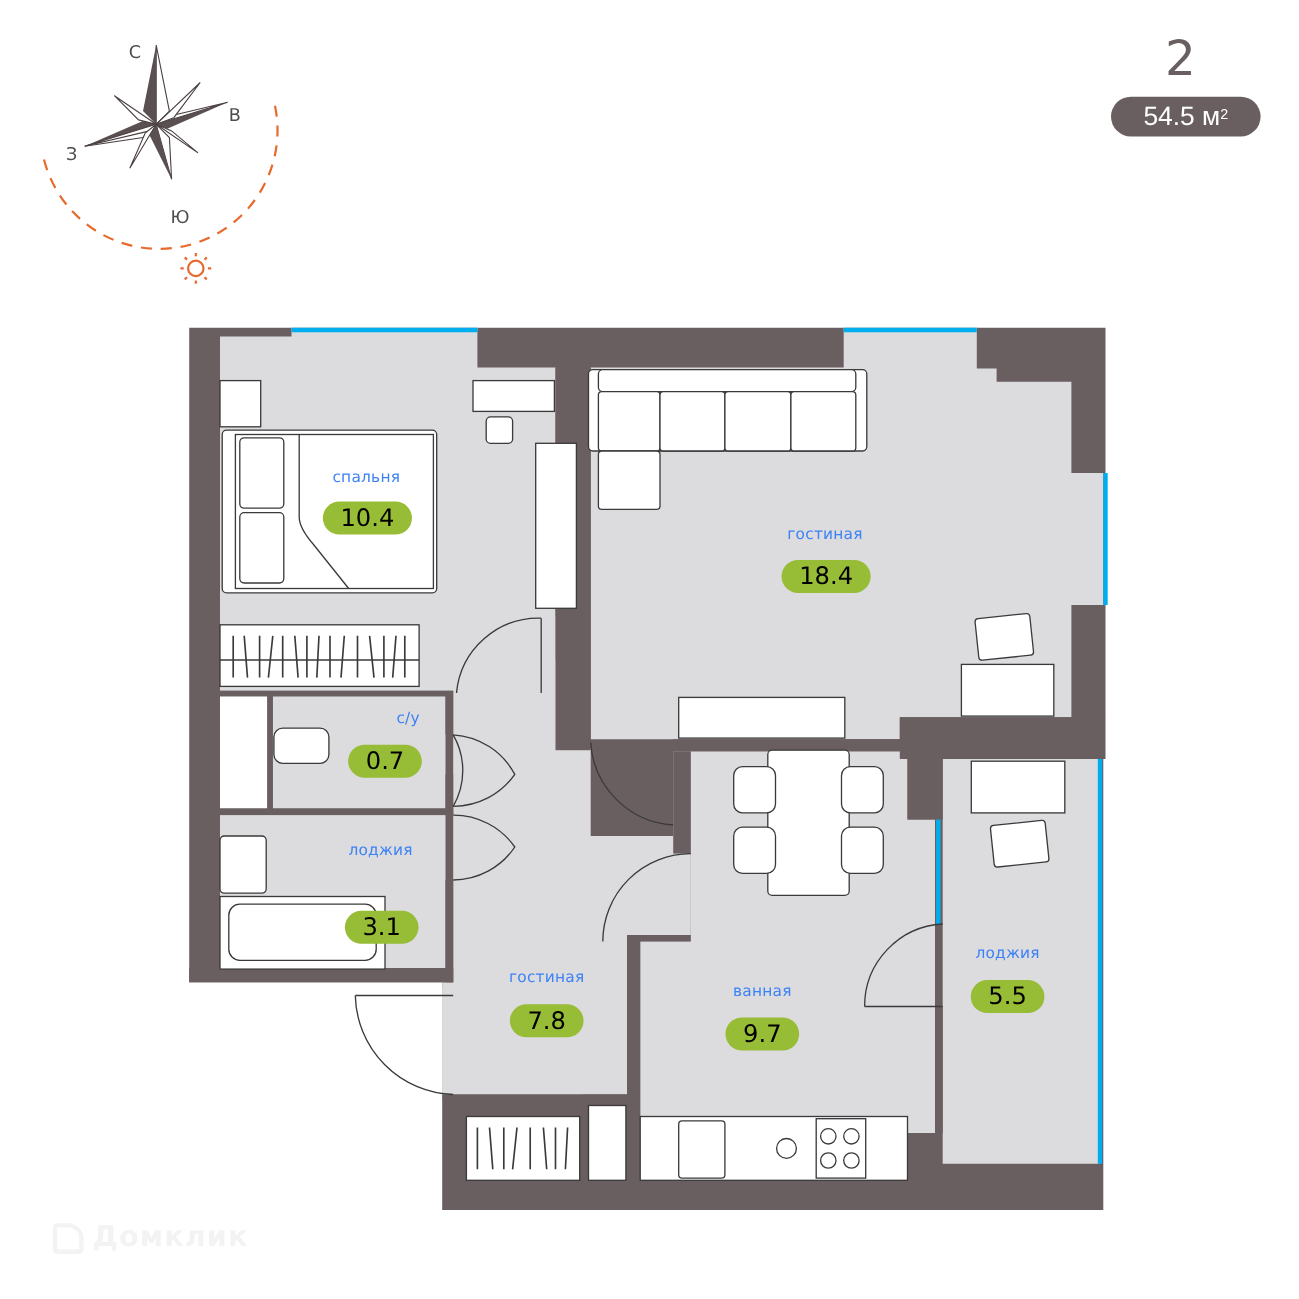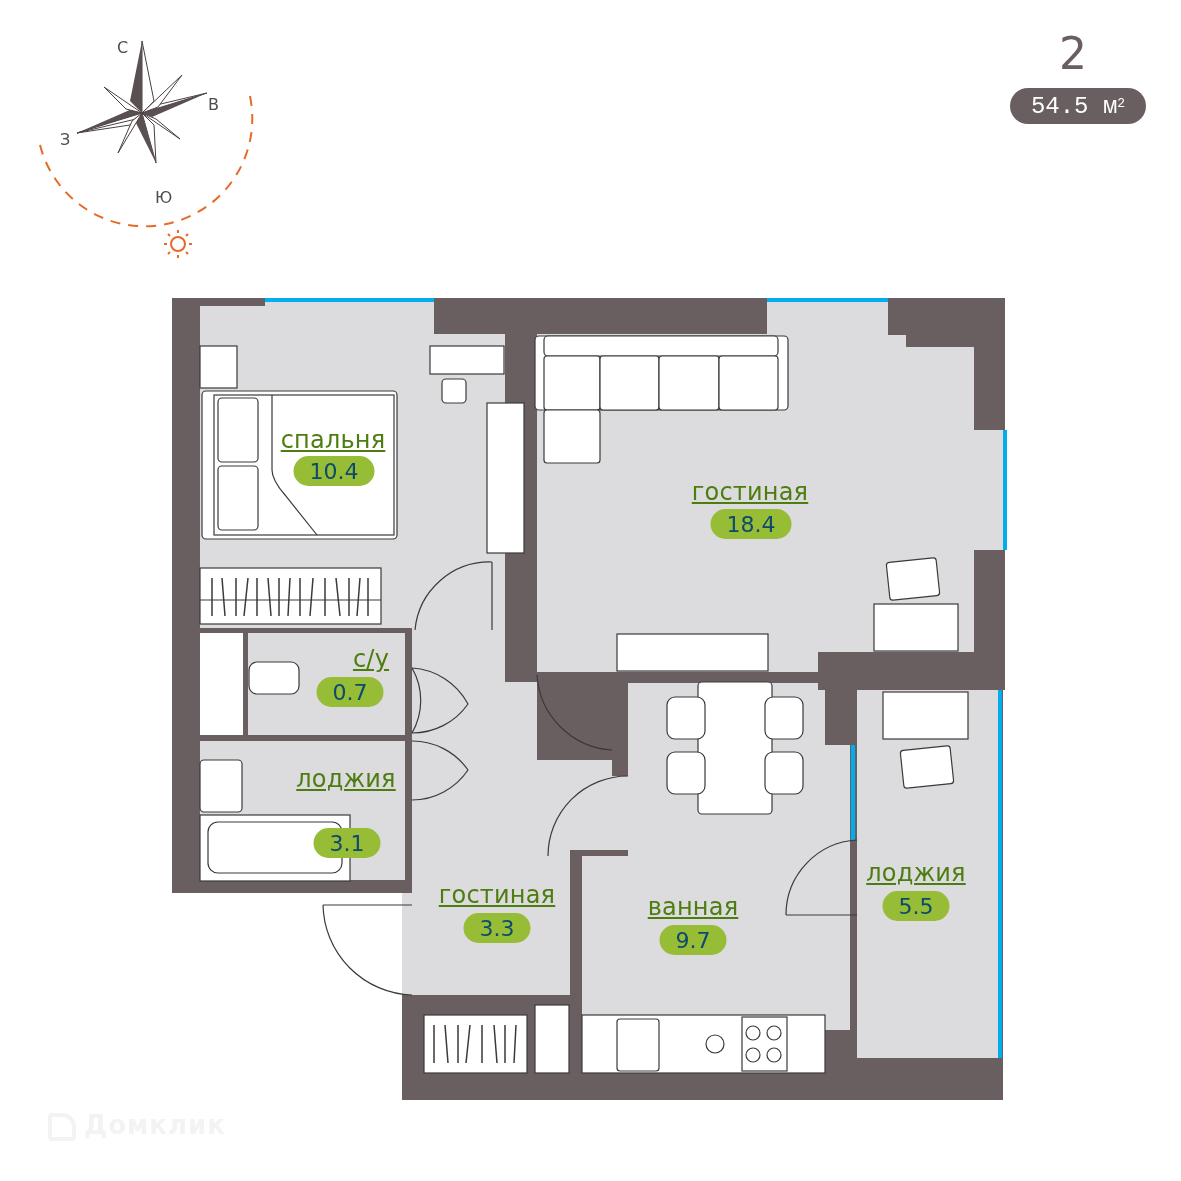--- a/index.html
+++ b/index.html
@@ -1,21 +1,21 @@
 <!DOCTYPE html>
 <html><head>
 <meta charset="utf-8">
 <style>
   html, body { margin:0; padding:0; background:#ffffff; }
   body { width:1181px; height:1181px; position:relative; overflow:hidden; font-family:"Liberation Sans", sans-serif; }
   #plan { position:absolute; left:0; top:0; }
-  .room-label { position:absolute; font-family:"DejaVu Sans", sans-serif; font-size:24px; color:#4d7c0f; white-space:nowrap; transform:translateX(-50%); letter-spacing:0.2px;text-decoration:underline; }
-  .area-badge { position:absolute; background:#97bc35; color:#0c4a6e; font-family:"DejaVu Sans", sans-serif; font-size:22px; height:30px; line-height:31px; border-radius:15px; padding:0 16px; transform:translateX(-50%); white-space:nowrap; }
+  .room-label { position:absolute; font-family:"DejaVu Sans", sans-serif; font-size:14px; color:#3b82f6; white-space:nowrap; transform:translateX(-50%); letter-spacing:0.2px; }
+  .area-badge { position:absolute; background:#97bc35; color:#000000; font-family:"DejaVu Sans", sans-serif; font-size:22px; height:30px; line-height:31px; border-radius:15px; padding:0 16px; transform:translateX(-50%); white-space:nowrap; }
   .room-count { position:absolute; left:1059px; top:28px; font-family:"DejaVu Sans", sans-serif; font-size:44px; color:#6a5f60; }
-  .total-badge { position:absolute; left:1010px; top:88px; width:136px; height:36px; border-radius:18px; background:#6a5f60; color:#fff; font-family:Liberation Mono, monospace; font-size:24px; line-height:38px; text-align:center; }
+  .total-badge { position:absolute; left:1010px; top:88px; width:136px; height:36px; border-radius:18px; background:#6a5f60; color:#fff; font-family:Liberation Sans, sans-serif; font-size:24px; line-height:38px; text-align:center; }
   .total-badge sup { font-size:13px; vertical-align:top; position:relative; top:-3px; }
   .compass-letter { position:absolute; font-family:"DejaVu Sans", sans-serif; font-size:16px; color:#4d4d4d; }
   .watermark { position:absolute; left:48px; top:1110px; font-family:"DejaVu Sans", sans-serif; font-weight:bold; font-size:26px; color:#f3f3f3; letter-spacing:1px; }
 </style>
 </head>
 <body>
 
 <svg id="plan" width="1181" height="1181" viewBox="0 0 1181 1181">
 
   <g fill="#6a5f60">
@@ -192,21 +192,21 @@
 <div>
   <span class="room-label" style="left:371px;top:645px;">с/у</span>
   <span class="area-badge" style="left:350px;top:677px;">0.7</span>
 </div>
 <div>
   <span class="room-label" style="left:346px;top:765px;">лоджия</span>
   <span class="area-badge" style="left:347px;top:828px;">3.1</span>
 </div>
 <div>
   <span class="room-label" style="left:497px;top:881px;">гостиная</span>
-  <span class="area-badge" style="left:497px;top:913px;">3.3</span>
+  <span class="area-badge" style="left:497px;top:913px;">7.8</span>
 </div>
 <div>
   <span class="room-label" style="left:693px;top:893px;">ванная</span>
   <span class="area-badge" style="left:693px;top:925px;">9.7</span>
 </div>
 <div>
   <span class="room-label" style="left:916px;top:859px;">лоджия</span>
   <span class="area-badge" style="left:916px;top:891px;">5.5</span>
 </div>
 

